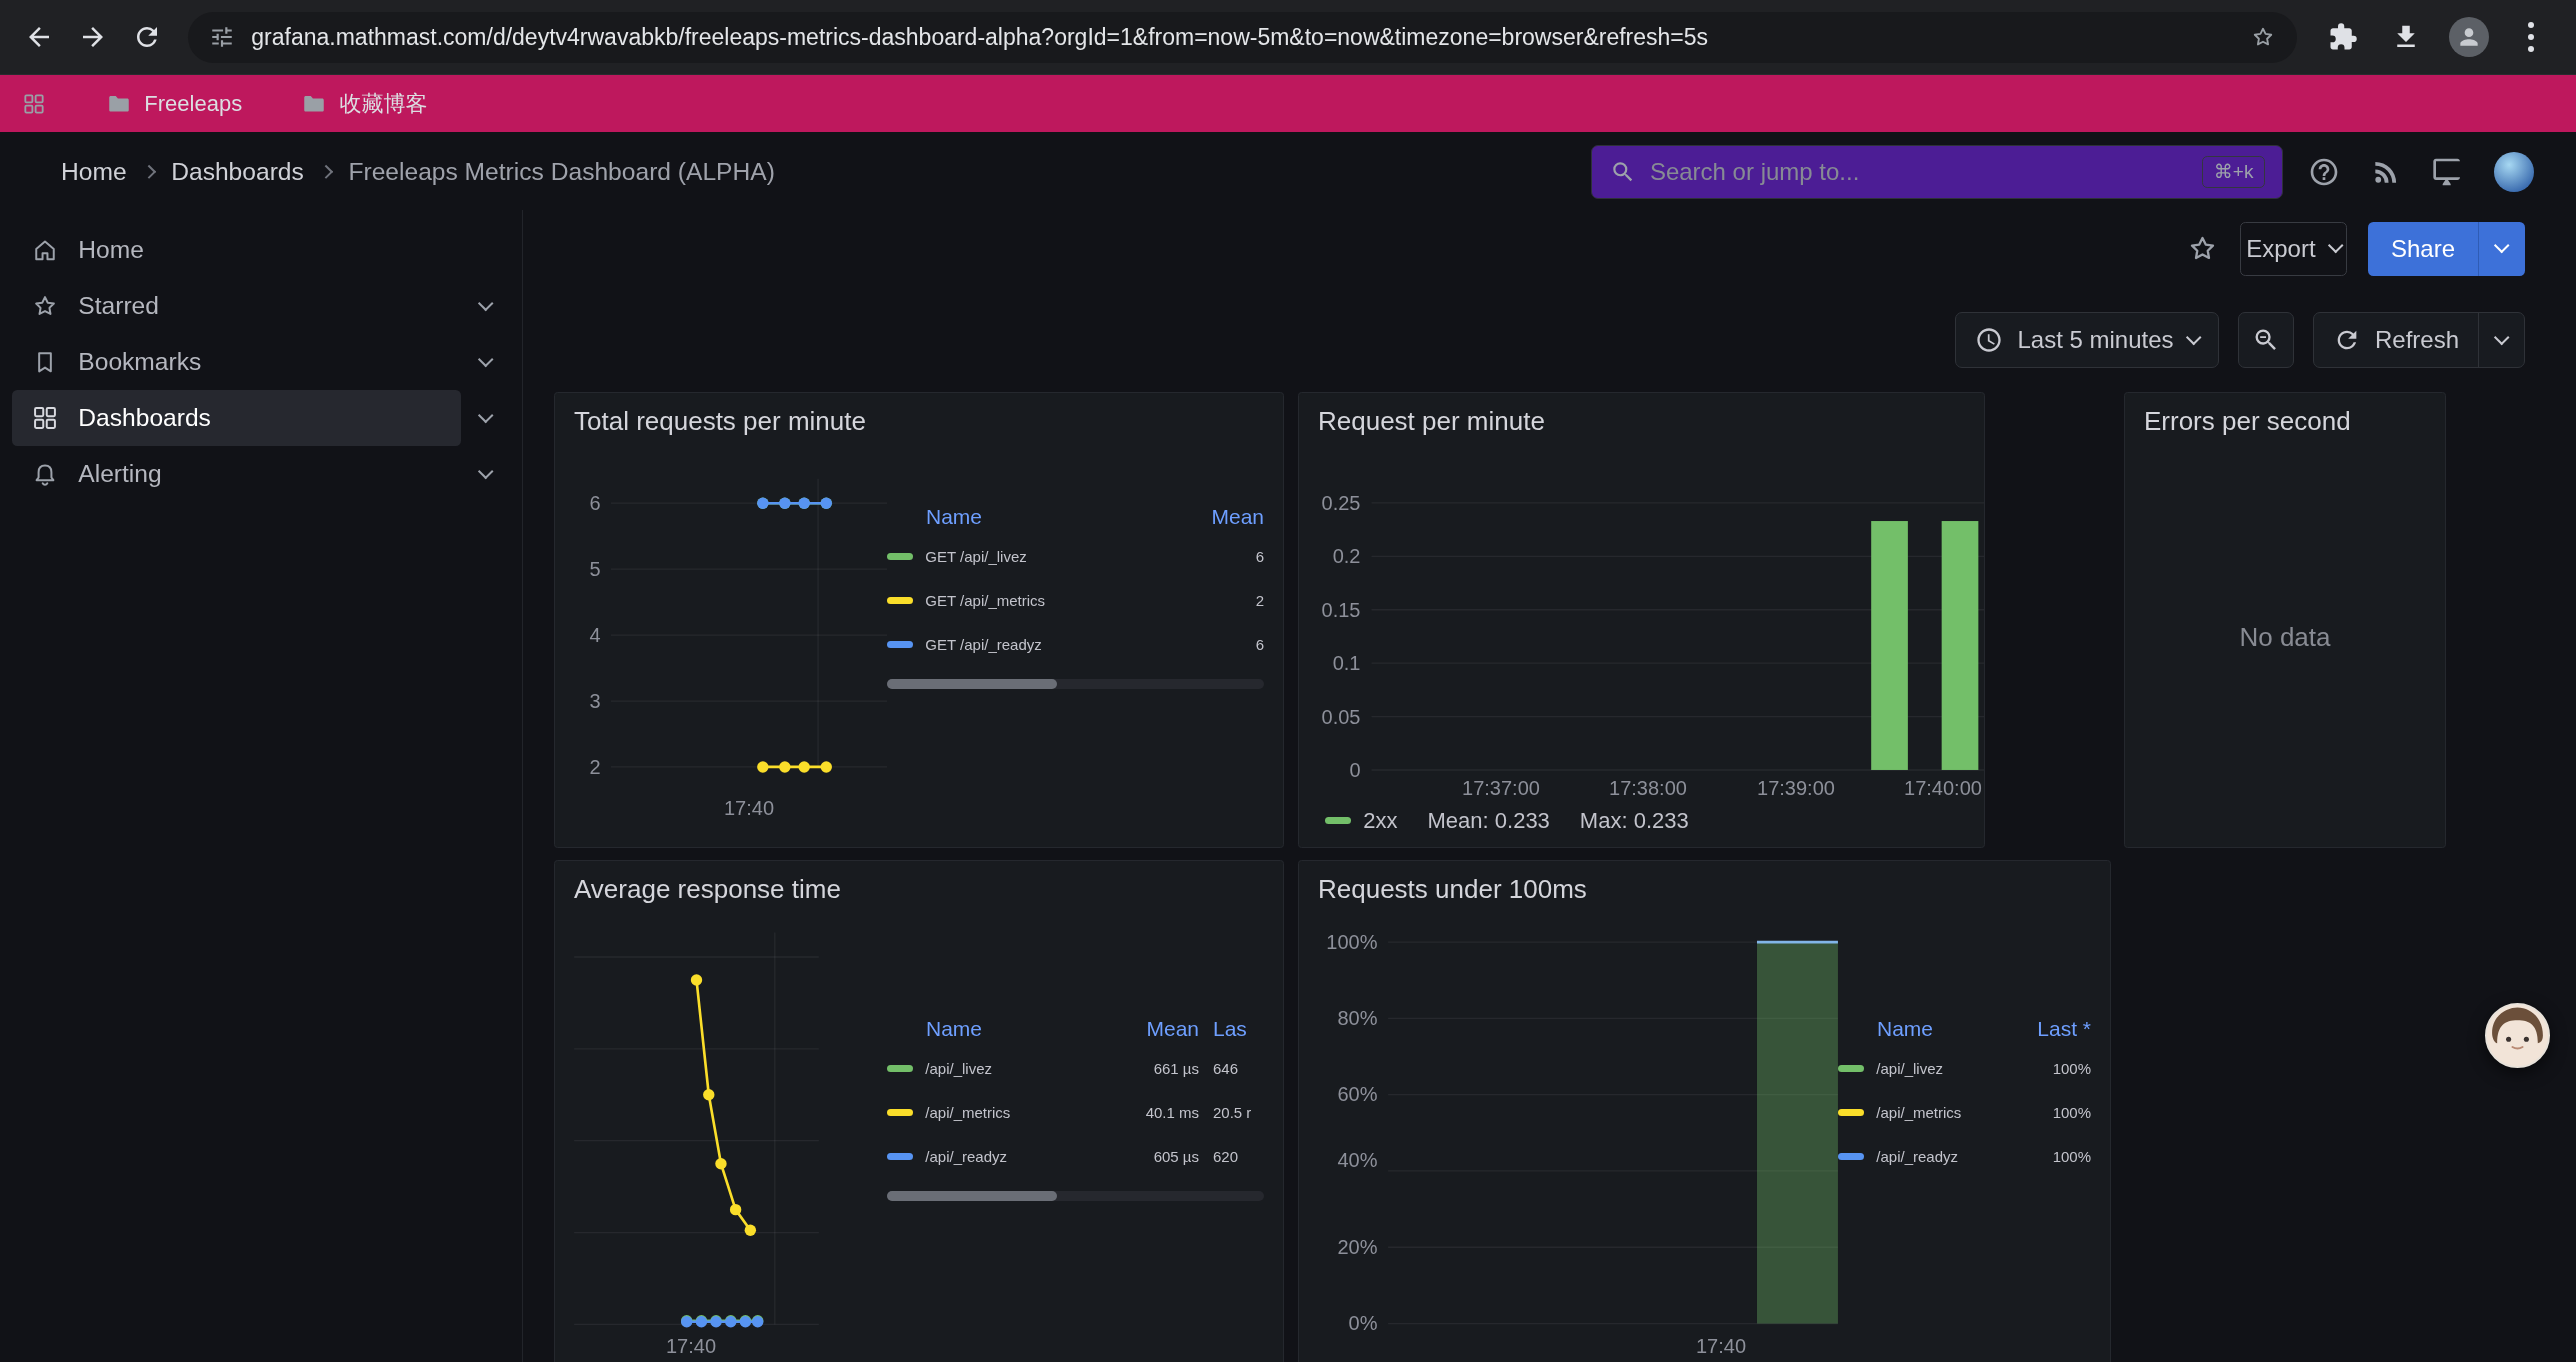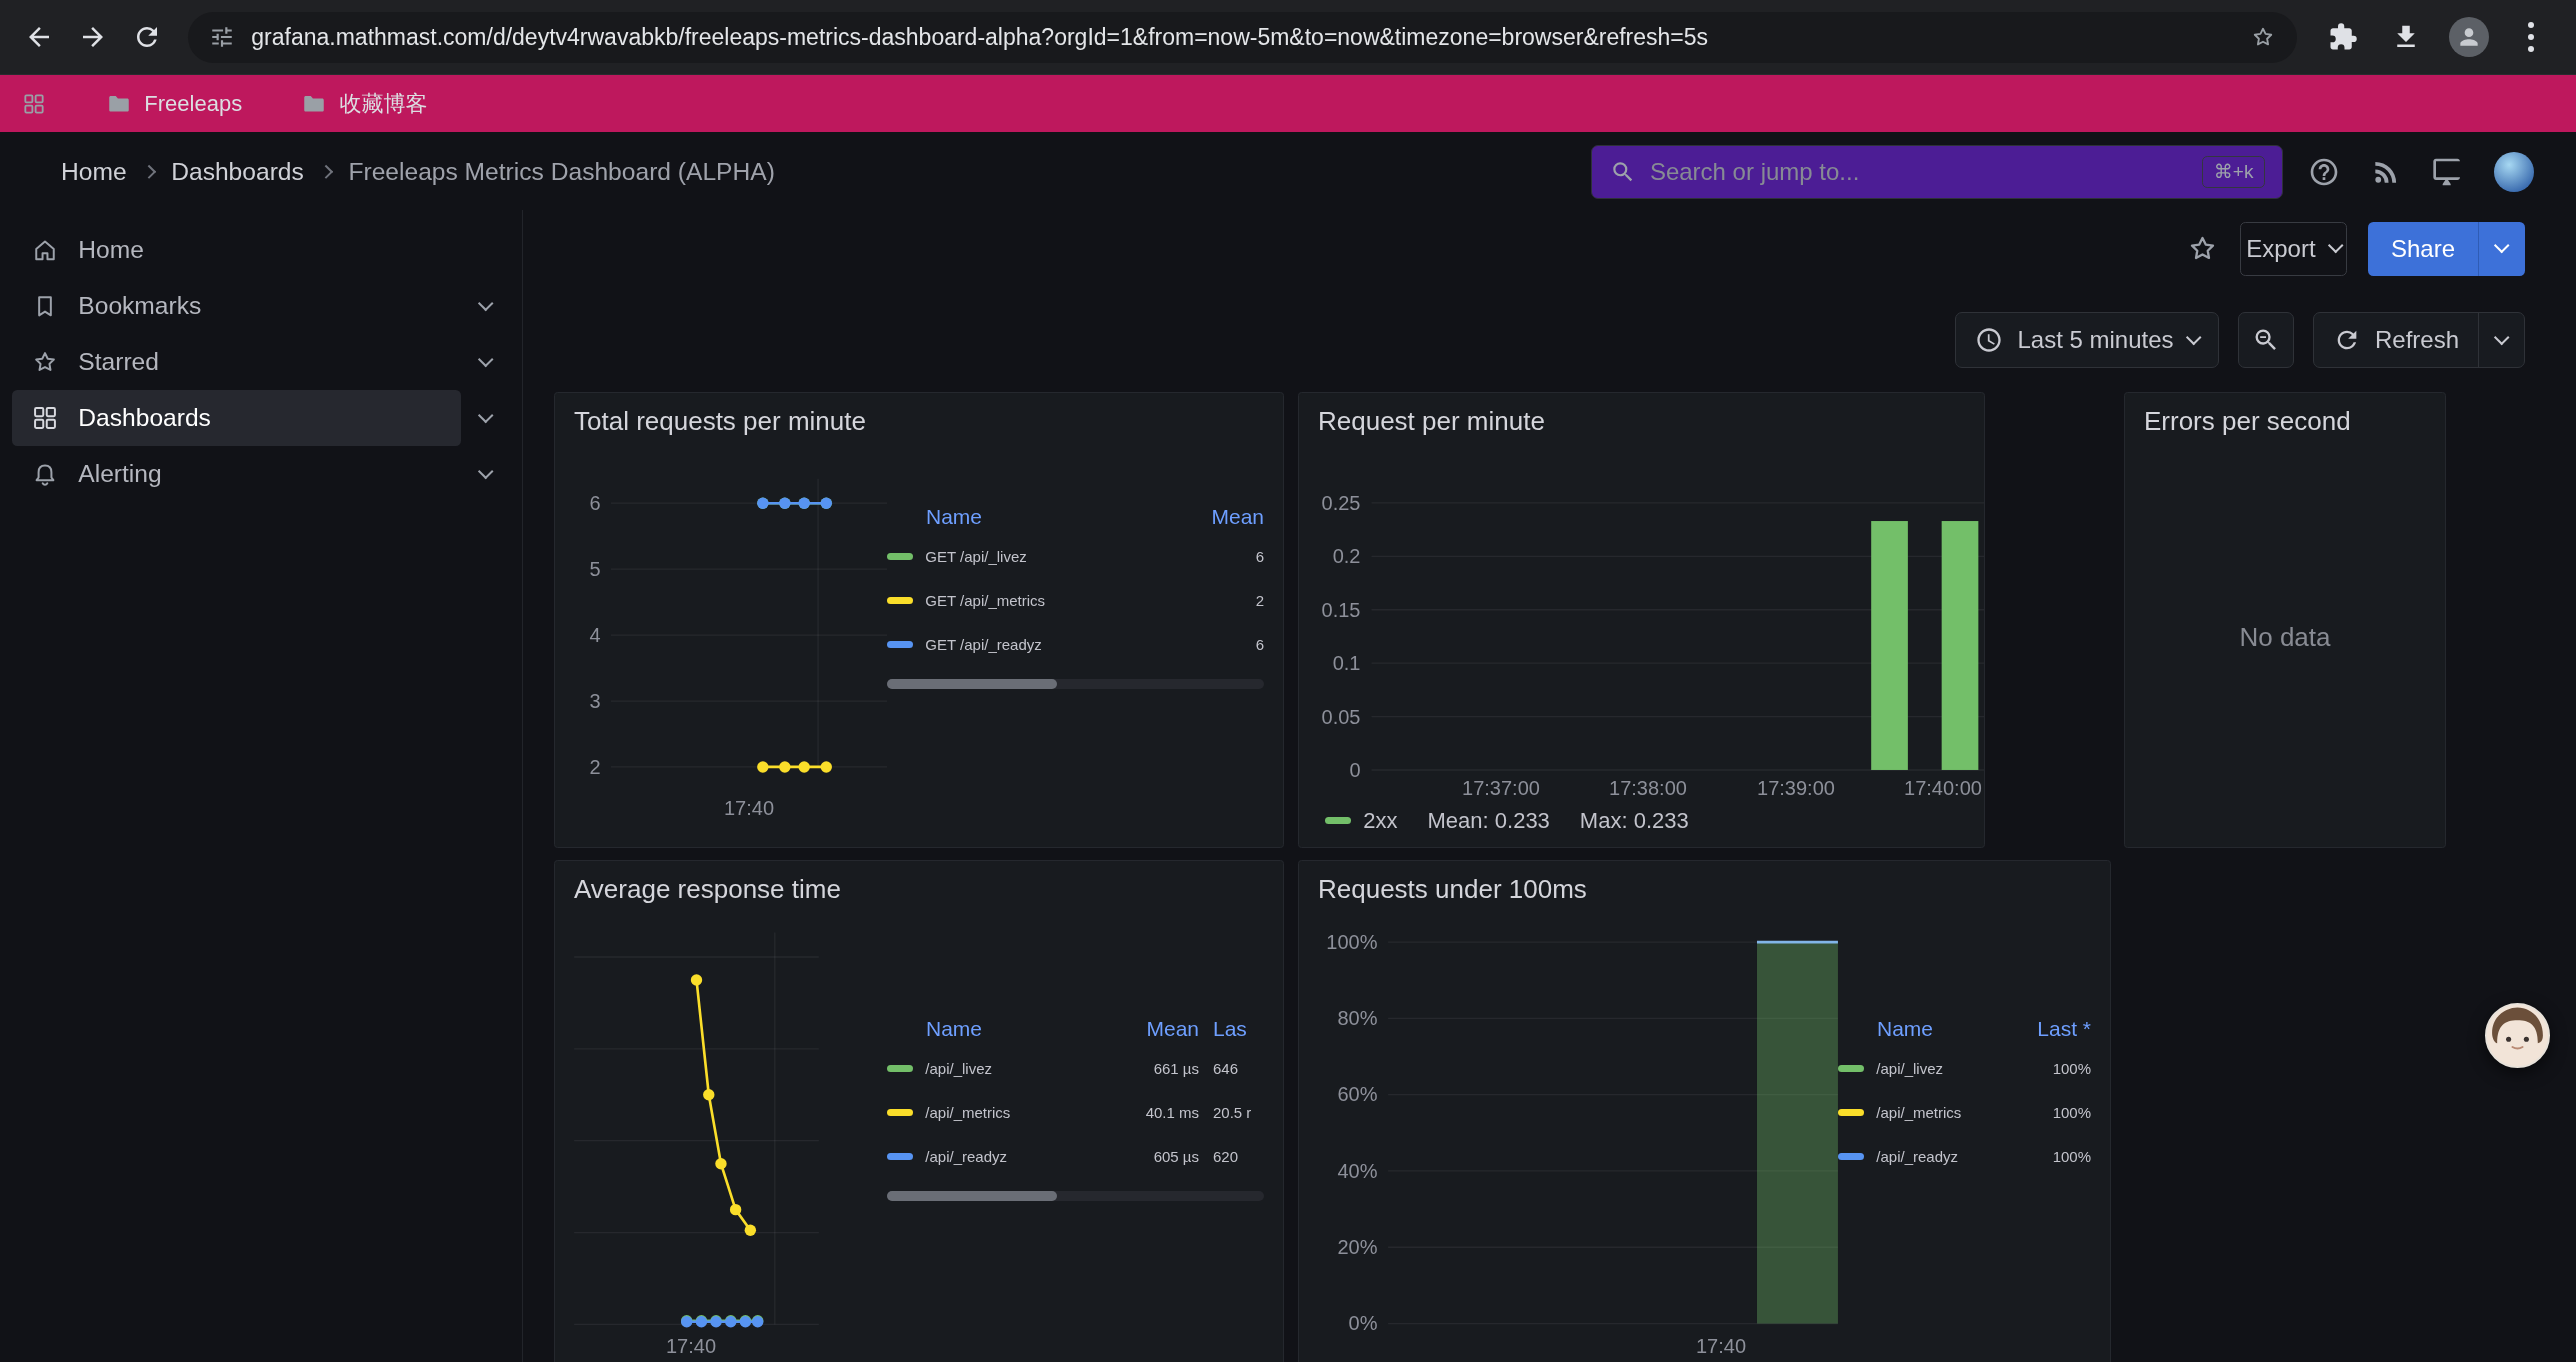--- a/index.html
+++ b/index.html
@@ -253,34 +253,34 @@
     <div class="nav-link">
       <svg class="ic" viewBox="0 0 24 24">
           <path class="st" d="M4.5 11.2 12 4.8l7.5 6.4V20h-5.4v-5.2h-4.2V20H4.5z"></path>
         </svg>
       <span>Home</span>
     </div>
   </div>
   <div class="nav-item">
     <div class="nav-link">
       <svg class="ic" viewBox="0 0 24 24">
-          <path class="st" d="M7 4.5h10V20l-5-3.2L7 20z"></path>
-        </svg>
-      <span>Bookmarks</span>
+          <path class="st" d="M12 4.4l2.35 4.76 5.25.76-3.8 3.7.9 5.23L12 16.38l-4.7 2.47.9-5.23-3.8-3.7 5.25-.76z"></path>
+        </svg>
+      <span>Starred</span>
     </div>
     <span class="nav-chev">
         <span class="cv"></span>
       </span>
   </div>
   <div class="nav-item">
     <div class="nav-link">
       <svg class="ic" viewBox="0 0 24 24">
-          <path class="st" d="M12 4.4l2.35 4.76 5.25.76-3.8 3.7.9 5.23L12 16.38l-4.7 2.47.9-5.23-3.8-3.7 5.25-.76z"></path>
-        </svg>
-      <span>Starred</span>
+          <path class="st" d="M7 4.5h10V20l-5-3.2L7 20z"></path>
+        </svg>
+      <span>Bookmarks</span>
     </div>
     <span class="nav-chev">
         <span class="cv"></span>
       </span>
   </div>
   <div class="nav-item active">
     <div class="nav-link">
       <svg class="ic" viewBox="0 0 24 24">
           <g class="st">
             <rect x="3.5" y="3.5" width="7" height="7" rx="1"></rect>
@@ -547,21 +547,21 @@
 </section>
 
 <section class="panel" id="p5">
   <h2 class="ptitle">Requests under 100ms</h2>
   <div class="pbody">
     <div class="chart f1 h520">
       <div class="ylabels w80">
           <div class="ytick" style="top: 22px;">100%</div>
           <div class="ytick" style="top: 98px;">80%</div>
           <div class="ytick" style="top: 174px;">60%</div>
-          <div class="ytick" style="top: 251px;">40%</div>
+          <div class="ytick" style="top: 240px;">40%</div>
           <div class="ytick" style="top: 327px;">20%</div>
           <div class="ytick" style="top: 403px;">0%</div>
         </div>
       <div class="plot">
           <svg width="450" height="456" xmlns="http://www.w3.org/2000/svg" viewBox="0 0 513 520">
             <line x1="0" x2="513" y1="40.0" y2="40.0" stroke="rgba(204,204,220,0.08)" stroke-width="1.5"></line>
             <line x1="0" x2="513" y1="127.0" y2="127.0" stroke="rgba(204,204,220,0.08)" stroke-width="1.5"></line>
             <line x1="0" x2="513" y1="214.0" y2="214.0" stroke="rgba(204,204,220,0.08)" stroke-width="1.5"></line>
             <line x1="0" x2="513" y1="301.0" y2="301.0" stroke="rgba(204,204,220,0.08)" stroke-width="1.5"></line>
             <line x1="0" x2="513" y1="388.0" y2="388.0" stroke="rgba(204,204,220,0.08)" stroke-width="1.5"></line>

